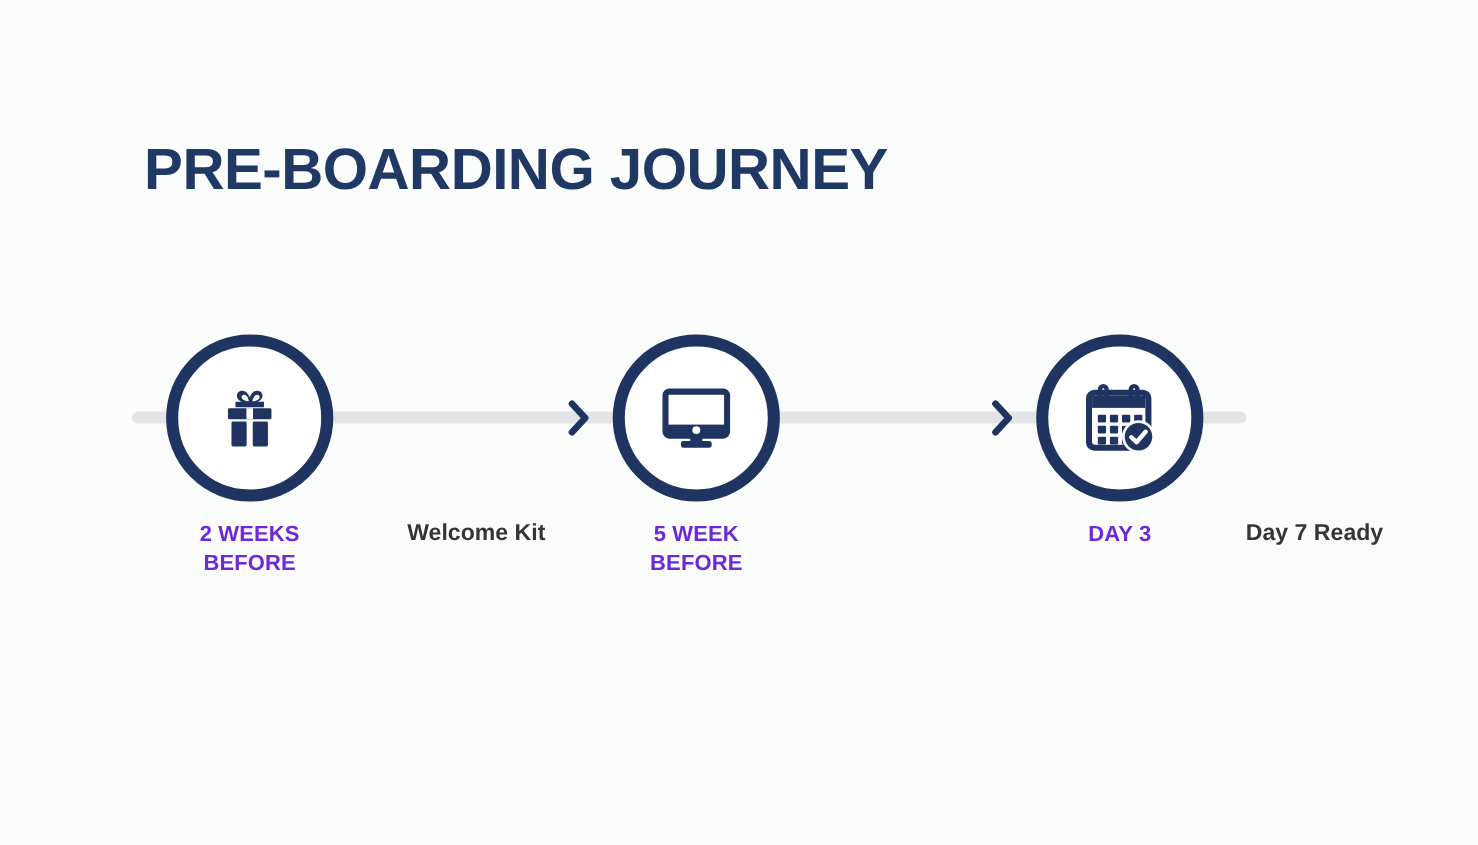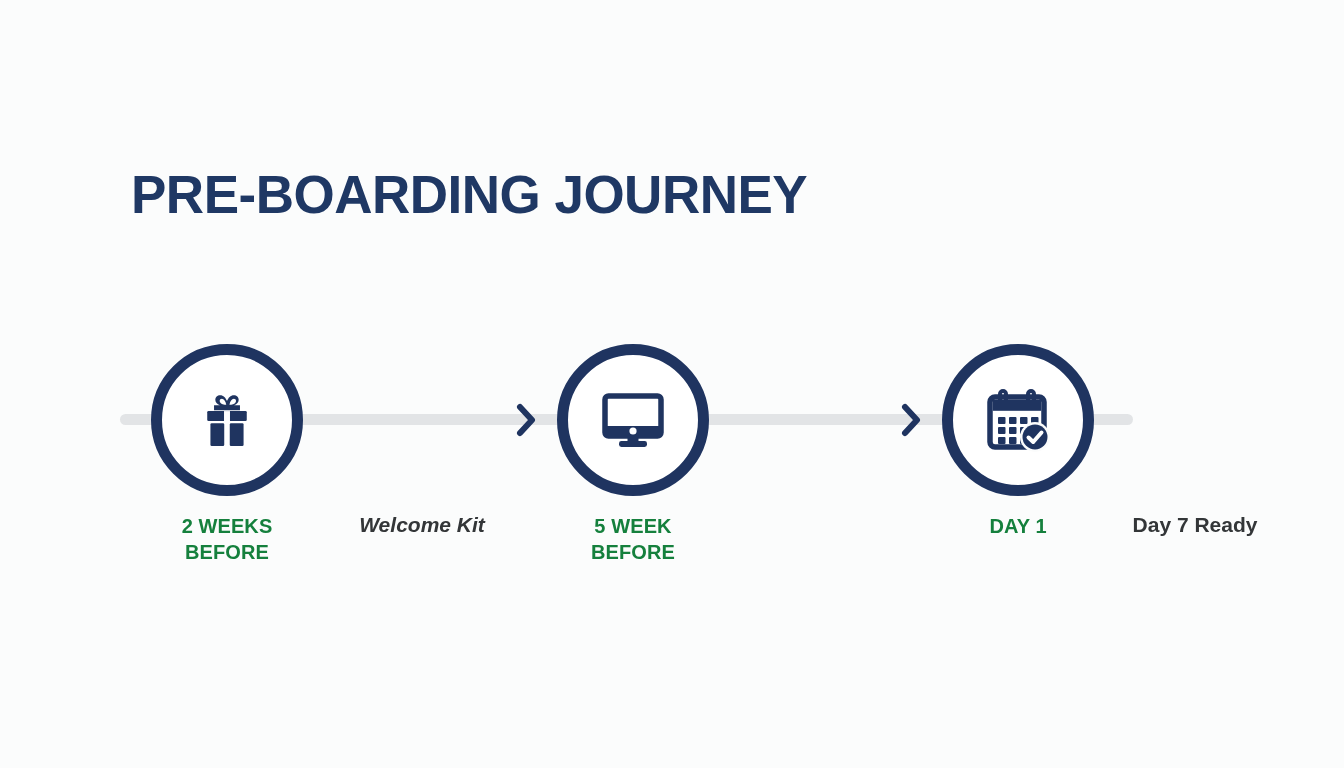--- a/index.html
+++ b/index.html
@@ -11,21 +11,20 @@
     height: 768px;
     background: #fbfcfc;
     font-family: "Liberation Sans", sans-serif;
     overflow: hidden;
     position: relative;
   }
 
   .slide {
     position: absolute;
     inset: 0;
-    margin-top: 40px;
   }
 
   
   .title {
     position: absolute;
     left: 131px;
     top: 126px;
     font-size: 53px;
     font-weight: bold;
     letter-spacing: -0.5px;
@@ -80,39 +79,39 @@
     height: 36px;
   }
   .chevron-1 { left: 514px; }
   .chevron-2 { left: 899px; }
 
   
   .stage-label {
     position: absolute;
     font-size: 20px;
     font-weight: bold;
-    color: #15803d;
+    color: #6d28d9;
     text-align: center;
     line-height: 1.32;
     letter-spacing: 0.1px;
   }
   .stage-label-1 { left: 127px; top: 473px; width: 200px; }
   .stage-label-2 { left: 533px; top: 473px; width: 200px; }
   .stage-label-3 { left: 918px; top: 473px; width: 200px; }
 
   .desc-label {
     position: absolute;
     font-size: 21px;
     font-weight: 600;
     color: #333638;
     text-align: center;
     line-height: 1.3;
     white-space: nowrap;
   }
-  .desc-label-1 { left: 322px; top: 471px; width: 200px; font-style: italic; }
+  .desc-label-1 { left: 333px; top: 471px; width: 200px; }
   .desc-label-2 { left: 735px; top: 471px; width: 200px; }
   .desc-label-3 { left: 1095px; top: 471px; width: 200px; }
 </style>
 </head>
 <body style="background: rgb(251, 252, 252);">
 
 <div class="slide">
 
   <div class="title">PRE-BOARDING JOURNEY</div>
 
@@ -184,20 +183,20 @@
 
     <div class="stage-label stage-label-1">
       <div>2 WEEKS</div>
       <div>BEFORE</div>
     </div>
     <div class="stage-label stage-label-2">
       <div>5 WEEK</div>
       <div>BEFORE</div>
     </div>
     <div class="stage-label stage-label-3">
-      <div>DAY 1</div>
+      <div>DAY 3</div>
     </div>
 
     <div class="desc-label desc-label-1">Welcome Kit</div>
     <div class="desc-label desc-label-3">Day 7 Ready</div>
 
   </div>
 </div>
 
 </body></html>

